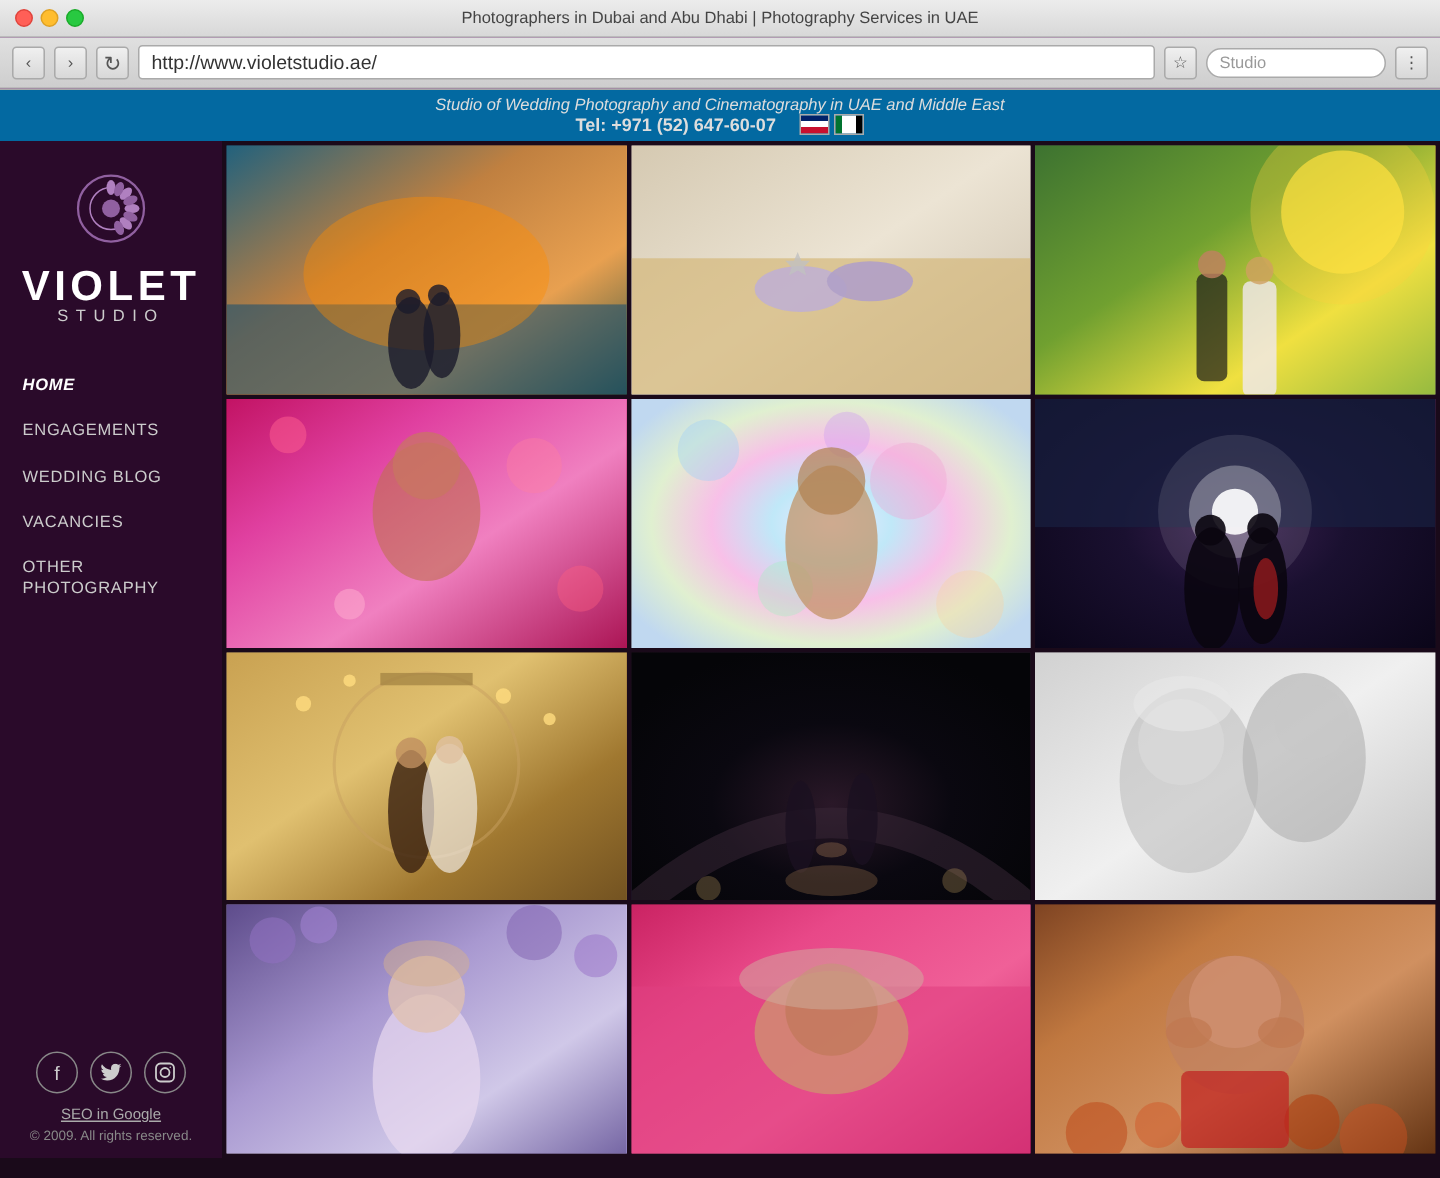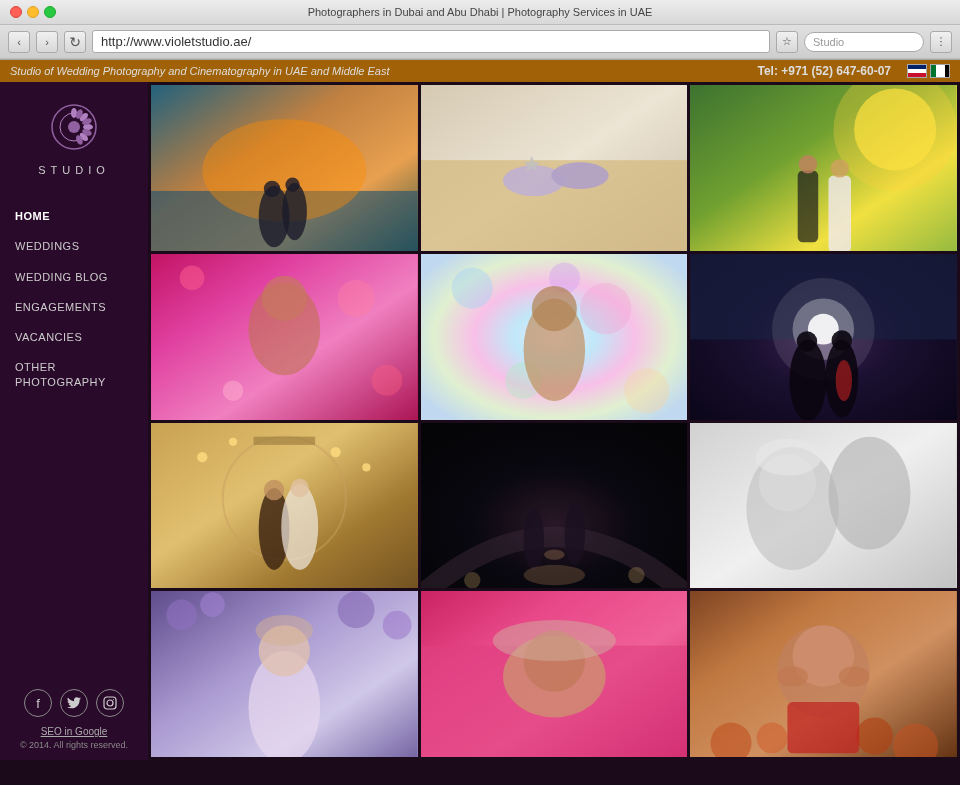--- a/index.html
+++ b/index.html
@@ -71,25 +71,26 @@
       color: #999;
       width: 120px;
     }
     .reload-btn {
       color: #555;
       font-size: 14px;
     }
 
     
     .site-banner {
-      background: #a16207;
+      background: #0369a1;
       padding: 4px 10px;
       display: flex;
       align-items: center;
       justify-content: space-between;
+      flex-direction: column;
     }
     .site-banner-text {
       font-size: 11px;
       font-style: italic;
       color: #ddd;
     }
     .site-banner-right {
       display: flex;
       align-items: center;
       gap: 16px;
@@ -157,21 +158,21 @@
     }
     .nav-item {
       padding: 8px 15px;
       font-size: 11px;
       color: #ccc;
       cursor: pointer;
       text-transform: uppercase;
       letter-spacing: 0.5px;
       line-height: 1.3;
     }
-    .nav-item.active { color: white; font-weight: bold; }
+    .nav-item.active { color: white; font-weight: bold; font-style: italic; }
 
     .social-icons {
       display: flex;
       gap: 8px;
       padding: 10px 0 5px;
     }
     .social-icon {
       width: 28px; height: 28px;
       border: 1px solid #888;
       border-radius: 50%;
@@ -279,49 +280,49 @@
         <circle cx="25" cy="25" r="6" fill="#9060a0"></circle>
         <ellipse cx="25" cy="11" rx="3" ry="5" fill="#b080c0" transform="rotate(0 25 25)"></ellipse>
         <ellipse cx="25" cy="11" rx="3" ry="5" fill="#b080c0" transform="rotate(45 25 25)"></ellipse>
         <ellipse cx="25" cy="11" rx="3" ry="5" fill="#b080c0" transform="rotate(90 25 25)"></ellipse>
         <ellipse cx="25" cy="11" rx="3" ry="5" fill="#b080c0" transform="rotate(135 25 25)"></ellipse>
         <ellipse cx="25" cy="11" rx="3" ry="5" fill="#9060a0" transform="rotate(22.5 25 25)"></ellipse>
         <ellipse cx="25" cy="11" rx="3" ry="5" fill="#9060a0" transform="rotate(67.5 25 25)"></ellipse>
         <ellipse cx="25" cy="11" rx="3" ry="5" fill="#9060a0" transform="rotate(112.5 25 25)"></ellipse>
         <ellipse cx="25" cy="11" rx="3" ry="5" fill="#9060a0" transform="rotate(157.5 25 25)"></ellipse>
       </svg>
+      <div class="logo-text-violet">VIOLET</div>
       <div class="logo-text-studio">STUDIO</div>
     </div>
 
     <nav class="nav-menu">
       <div class="nav-item active">HOME</div>
-      <div class="nav-item">WEDDINGS</div>
+      <div class="nav-item">ENGAGEMENTS</div>
       <div class="nav-item">WEDDING BLOG</div>
-      <div class="nav-item">ENGAGEMENTS</div>
       <div class="nav-item">VACANCIES</div>
       <div class="nav-item">OTHER<br>PHOTOGRAPHY</div>
     </nav>
 
     <div class="social-icons">
       <div class="social-icon">f</div>
       <div class="social-icon">
         <svg width="14" height="12" viewBox="0 0 14 12" fill="#ccc">
           <path d="M14 1.42a5.74 5.74 0 01-1.65.45A2.88 2.88 0 0013.62.21a5.76 5.76 0 01-1.83.7A2.88 2.88 0 007.06 3.6a2.93 2.93 0 00.07.66A8.18 8.18 0 01.98.53a2.88 2.88 0 00.89 3.84 2.86 2.86 0 01-1.3-.36v.04a2.88 2.88 0 002.31 2.82 2.9 2.9 0 01-.76.1c-.19 0-.37-.02-.54-.05a2.88 2.88 0 002.69 2A5.77 5.77 0 010 10.06a8.14 8.14 0 004.42 1.3c5.3 0 8.2-4.4 8.2-8.21l-.01-.37A5.85 5.85 0 0014 1.42z"></path>
         </svg>
       </div>
       <div class="social-icon">
         <svg width="14" height="14" viewBox="0 0 14 14" fill="none" stroke="#ccc" stroke-width="1.2">
           <rect x="1" y="1" width="12" height="12" rx="3"></rect>
           <circle cx="7" cy="7" r="3"></circle>
           <circle cx="10.5" cy="3.5" r="0.5" fill="#ccc" stroke="none"></circle>
         </svg>
       </div>
     </div>
     <div class="seo-link">SEO in Google</div>
-    <div class="copyright">© 2014. All rights reserved.</div>
+    <div class="copyright">© 2009. All rights reserved.</div>
   </div>
 
   <div class="photo-grid">
 
     <div class="photo-cell photo-1">
       <svg width="100%" height="100%" viewBox="0 0 260 175" preserveAspectRatio="xMidYMid slice">
         <defs>
           <linearGradient id="g1" x1="0%" y1="0%" x2="100%" y2="100%">
             <stop offset="0%" style="stop-color:#1a6080"></stop>
             <stop offset="40%" style="stop-color:#c08040"></stop>

